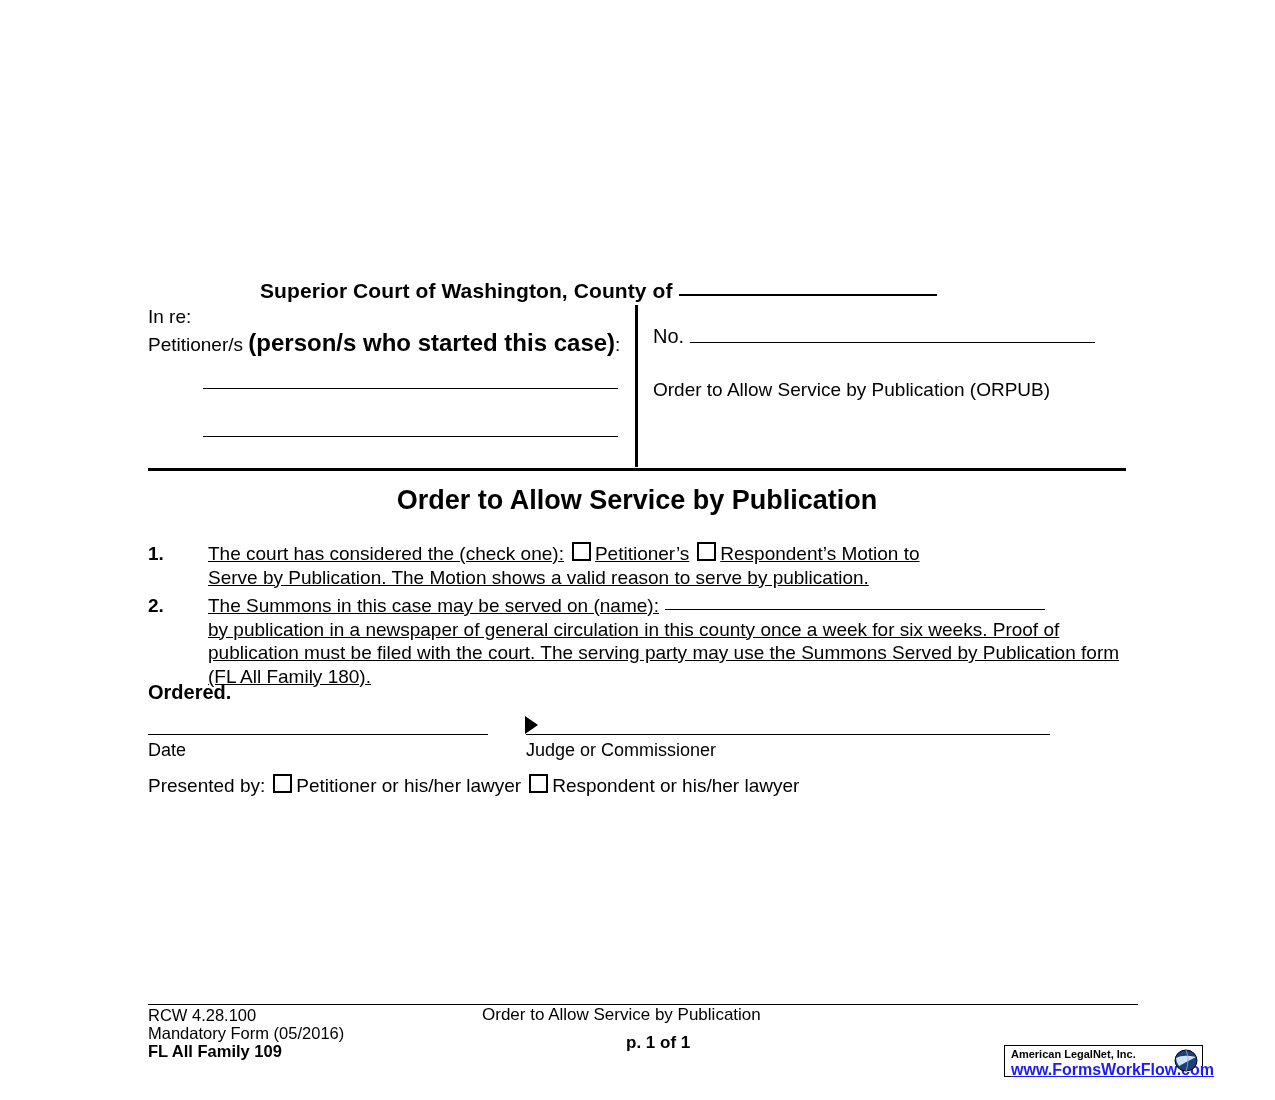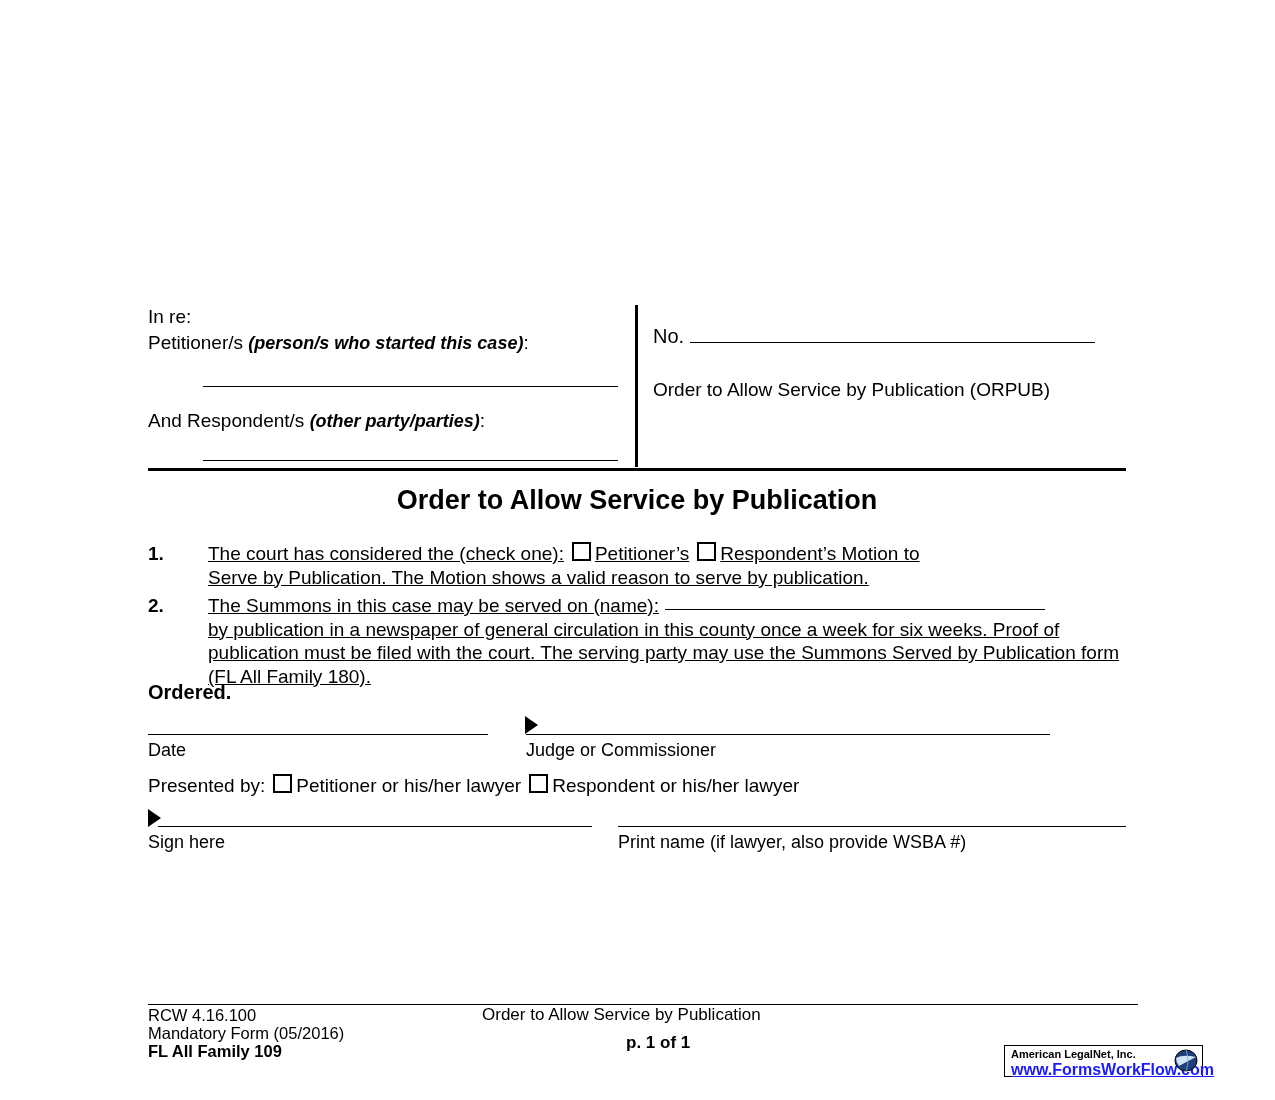--- a/index.html
+++ b/index.html
@@ -77,23 +77,22 @@
     width: 978px;
     border-top: 3px solid #000;
   }
 
   .cap-line {
     font-size: 19px;
     line-height: 24px;
     margin-bottom: 2px;
   }
   .cap-line .ital {
-    font-style: italic;
-    font-weight: bold;
-    font-size: 18px;
+    font-weight: bold;
+    font-size: 24px;
   }
   .ruled-blank {
     display: block;
     border-bottom: 1.5px solid #000;
     height: 17px;
     margin-left: 55px;
     width: 415px;
   }
   .cap-no {
     font-size: 20px;
@@ -271,36 +270,35 @@
     position: absolute;
     right: 3px; top: 2px;
     width: 26px; height: 25px;
   }
 </style>
 </head>
 <body>
 
 <div class="page">
 
+  <div class="court-title">
+    <span class="ct-label">Superior Court of Washington, County of</span><span class="ct-blank"></span>
+  </div>
 
   <div class="caption">
 
     <div class="caption-left">
       <div class="cap-line">In re:</div>
       <div class="cap-line">
         <span>Petitioner/s</span>
         <span class="ital">(person/s who started this case)</span><span>:</span>
       </div>
       <div style="height:12px"></div>
       <span class="ruled-blank"></span>
       <div style="height:22px"></div>
-      <div class="cap-line">
-        <span>And Respondent/s</span>
-        <span class="ital">(other party/parties)</span><span>:</span>
-      </div>
       <div style="height:8px"></div>
       <span class="ruled-blank"></span>
     </div>
 
     <div class="caption-divider"></div>
 
     <div class="caption-right">
       <div class="cap-no">
         <span>No.</span><span class="no-blank"></span>
       </div>
@@ -331,32 +329,25 @@
     <span class="tri tri-judge"></span>
     <span class="sig-line judge-line"></span>
     <span class="lbl lbl-date">Date</span>
     <span class="lbl lbl-judge">Judge or Commissioner</span>
   </div>
 
   <div class="presented">
     <span>Presented by:</span><span class="cbox"></span><span>Petitioner or his/her lawyer</span><span class="cbox"></span><span>Respondent or his/her lawyer</span>
   </div>
 
-  <div class="sign-row">
-    <span class="tri tri-sign"></span>
-    <span class="sig-line sign-line"></span>
-    <span class="sig-line print-line"></span>
-    <span class="lbl lbl-sign">Sign here</span>
-    <span class="lbl lbl-print">Print name (if lawyer, also provide WSBA #)</span>
-  </div>
 
   <div class="footer-rule"></div>
   <div class="footer">
     <div class="f-left">
-      <div>RCW 4.16.100</div>
+      <div>RCW 4.28.100</div>
       <div>Mandatory Form (05/2016)</div>
       <div class="bold">FL All Family 109</div>
     </div>
     <div class="f-center-top">Order to Allow Service by Publication</div>
     <div class="f-center-bot">p. 1 of 1</div>
   </div>
 
   <div class="stamp">
     <span class="stamp-l1">American LegalNet, Inc.</span>
     <span class="stamp-l2">www.FormsWorkFlow.com</span>

